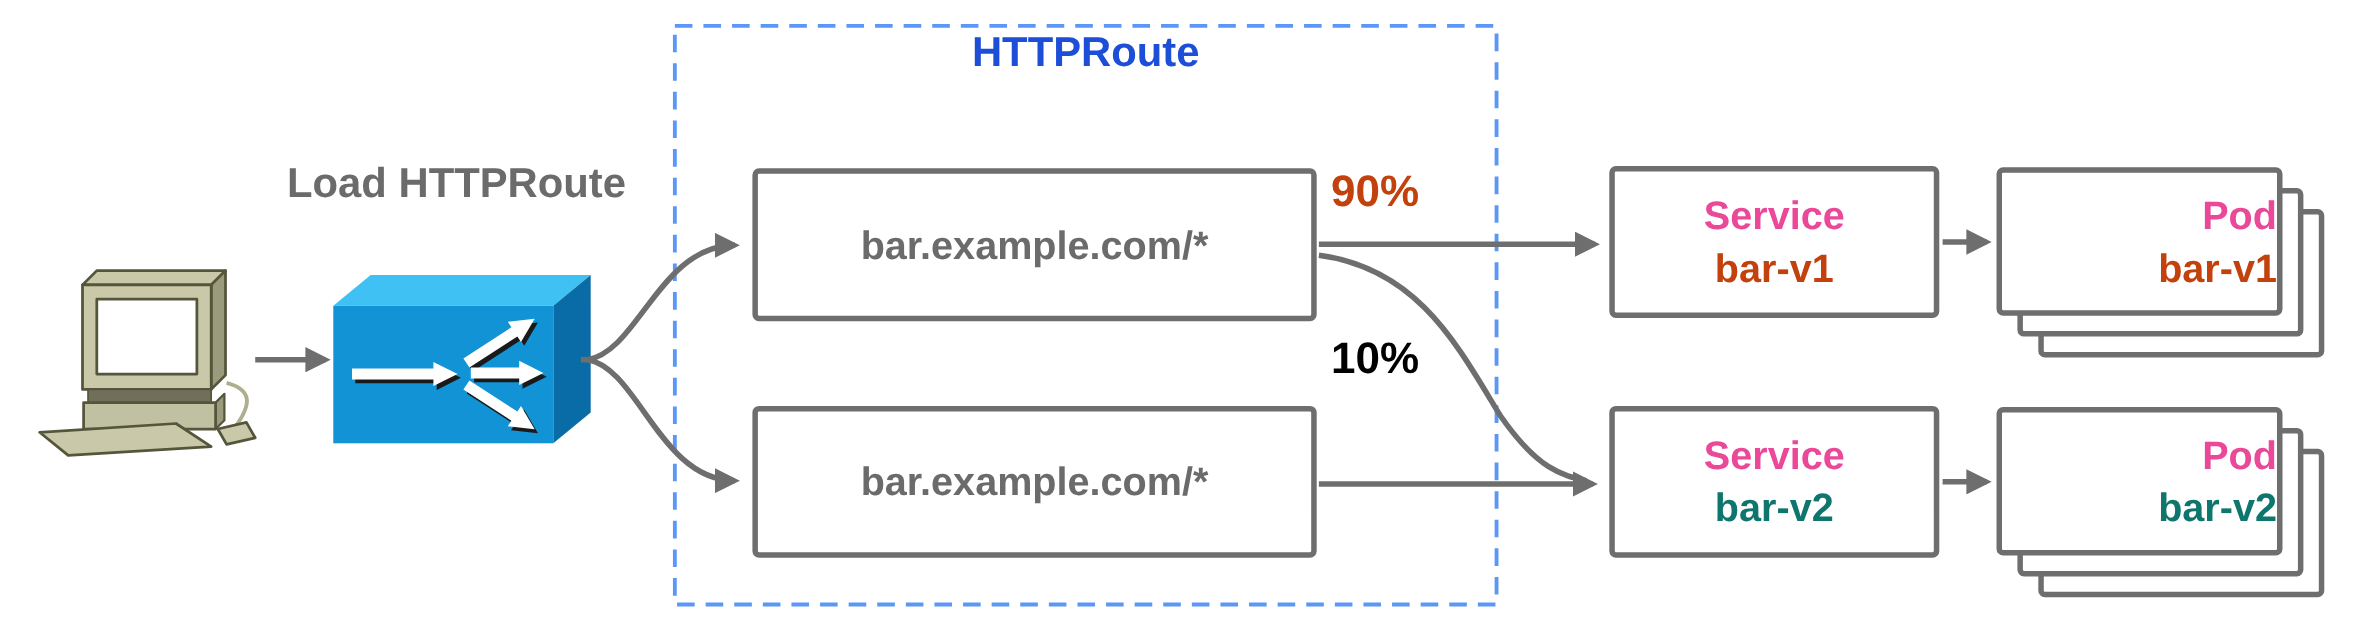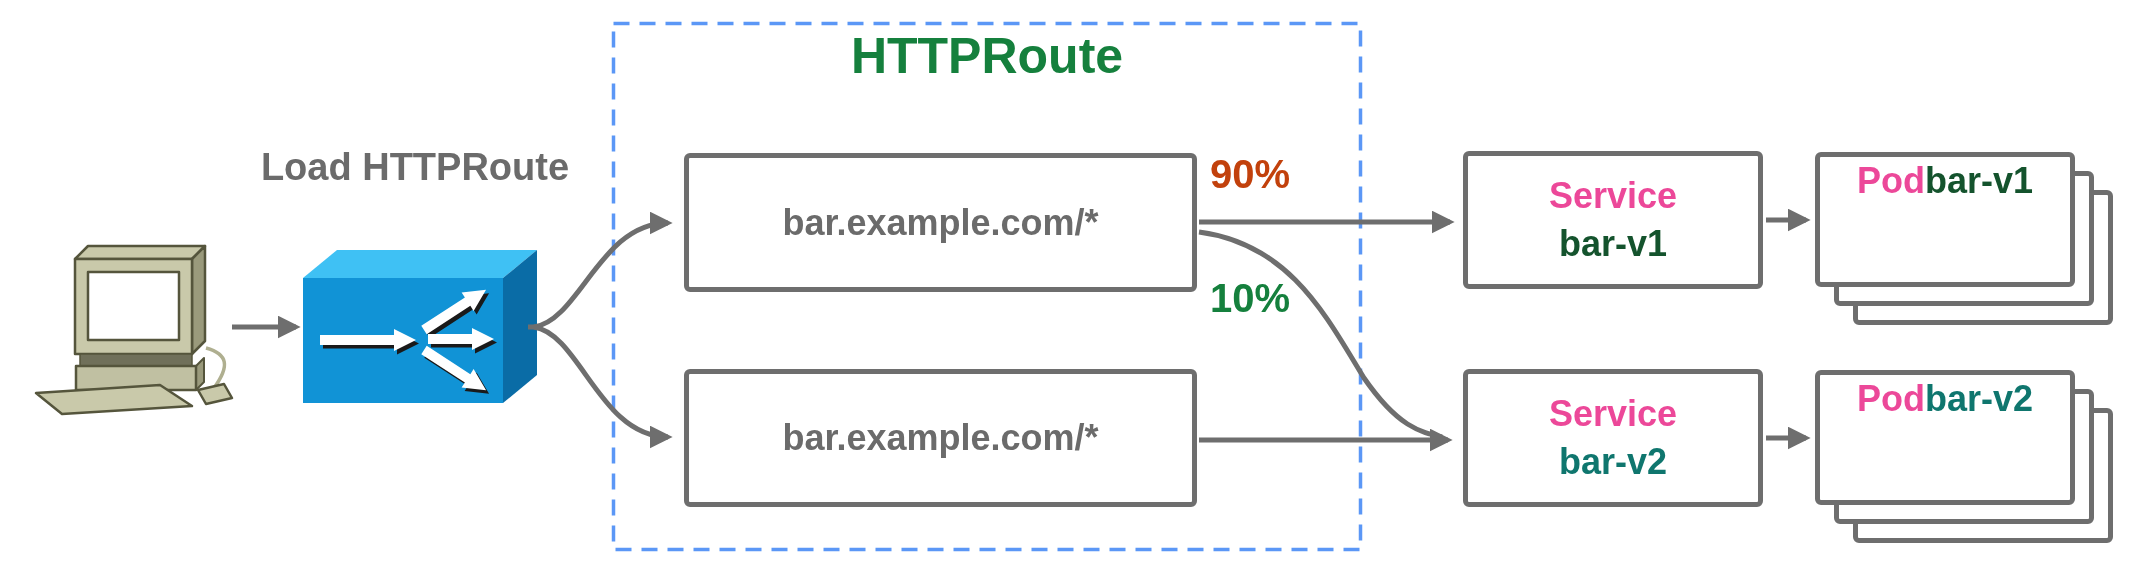--- a/index.html
+++ b/index.html
@@ -44,58 +44,58 @@
     width: 260px; height: 135px;
     background: #ffffff;
     border: 5px solid #6E6E6E;
     border-radius: 6px;
   }
   .pod-card.back2 { left: 38px; top: 38px; }
   .pod-card.back1 { left: 19px; top: 19px; }
   .pod-card.front {
     left: 0; top: 0;
     display: flex;
-    flex-direction: row;
+    flex-direction: column;
     justify-content: center;
-    align-items: flex-start;
+    align-items: flex-end;
     text-align: center;
     font-weight: bold;
     font-size: 36px;
     line-height: 1.32;
     color: #6B6B6B;
   }
-  .blue-text { color: #14532d; }
+  .blue-text { color: #c2410c; }
   .green-text { color: #0f766e; }
   .gray-text { color: #ec4899; }
   .httproute-title {
     position: absolute;
     left: 613px; top: 26px; width: 748px;
     text-align: center;
     font-weight: bold;
-    font-size: 50px;
+    font-size: 38px;
     line-height: 1.2;
-    color: #15803d;
+    color: #1d4ed8;
   }
   .lb-label {
     position: absolute;
     left: 240px; top: 146px; width: 350px;
     text-align: center;
     font-weight: bold;
     font-size: 38px;
     color: #6B6B6B;
   }
   .weight-label {
     position: absolute;
     width: 130px;
     font-weight: bold;
     font-size: 40px;
     text-align: left;
   }
   .weight-90 { left: 1210px; top: 152px; color: #c2410c; }
-  .weight-10 { left: 1210px; top: 276px; color: #15803d; }
+  .weight-10 { left: 1210px; top: 304px; color: #000000; }
 </style>
 </head>
 <body>
 
 <div class="canvas">
 
   <svg class="layer-svg" viewBox="0 0 2149 573">
     <defs>
       <marker id="ah" viewBox="0 0 10 10" refX="8" refY="5" markerWidth="4.6" markerHeight="4.6" orient="auto-start-reverse">
         <path d="M0,0 L10,5 L0,10 z" fill="#6E6E6E"></path>

